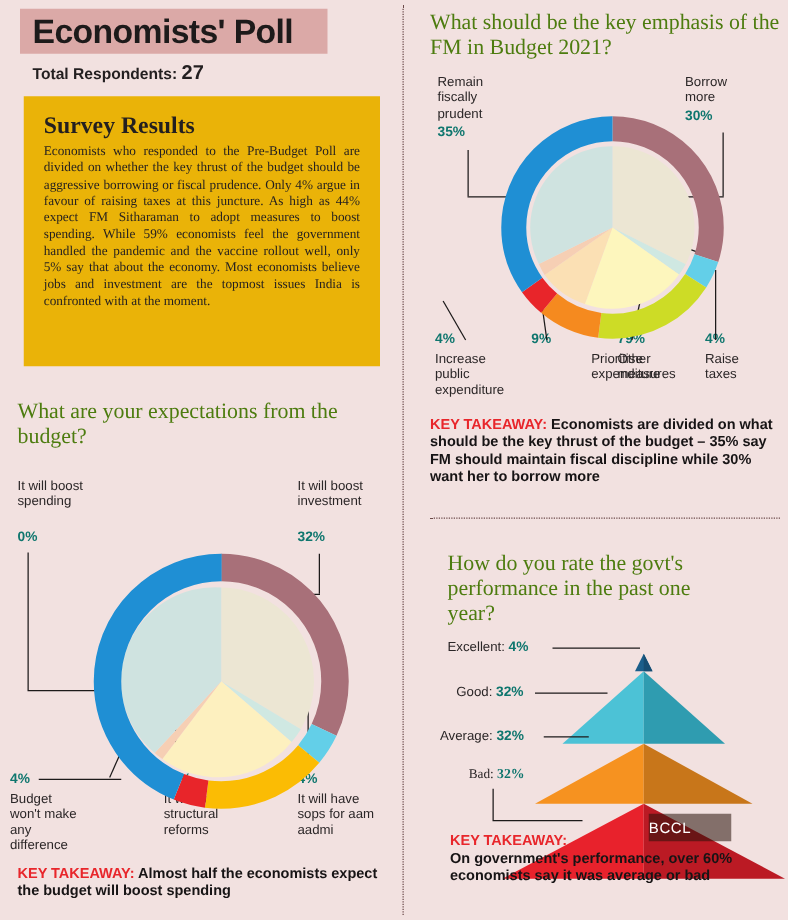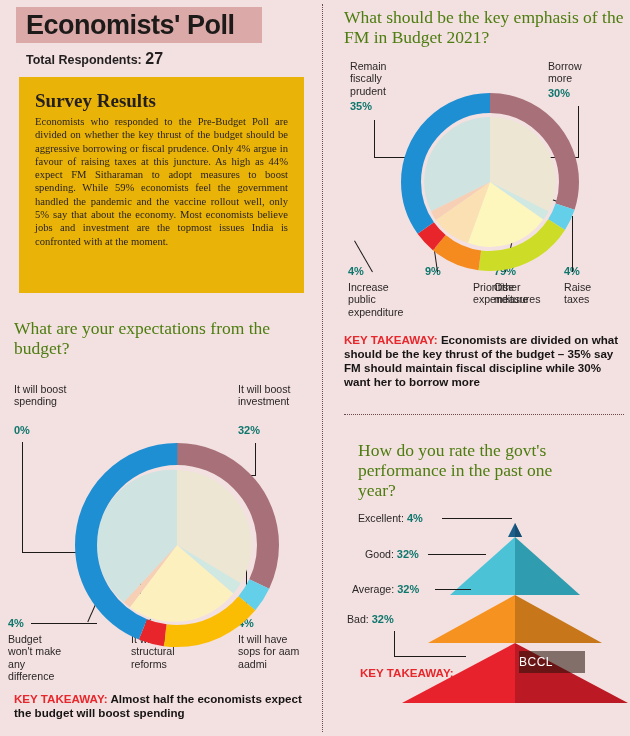--- a/index.html
+++ b/index.html
@@ -201,26 +201,27 @@
   <span class="pct">32%</span>
 </div>
 <div class="leader" style="left:428px;top:554px;width:58px;height:1px;"></div>
 
 <div style="position:absolute;left:352px;top:583px;" class="lbl">
   <span>Average:</span>
   <span class="pct">32%</span>
 </div>
 <div class="leader" style="left:435px;top:589px;width:36px;height:1px;"></div>
 
-<div style="position:absolute;left:347px;top:613px;" class="lbl">
+<div style="position:absolute;left:375px;top:613px;font-family:Liberation Serif, serif;" class="lbl">
   <span>Bad:</span>
   <span class="pct">32%</span>
 </div>
 <div class="leader" style="left:394px;top:631px;width:1px;height:25px;"></div>
 <div class="leader" style="left:394px;top:656px;width:72px;height:1px;"></div>
 
 <div id="bccl">
   <span>BCCL</span>
 </div>
 
 <div style="position:absolute;left:360px;top:666px;width:256px;" class="kt">
   <div class="tag">KEY TAKEAWAY:</div>
+  <div>On government's performance, over 60% economists say it was average or bad</div>
 </div>
 
 </body></html>

